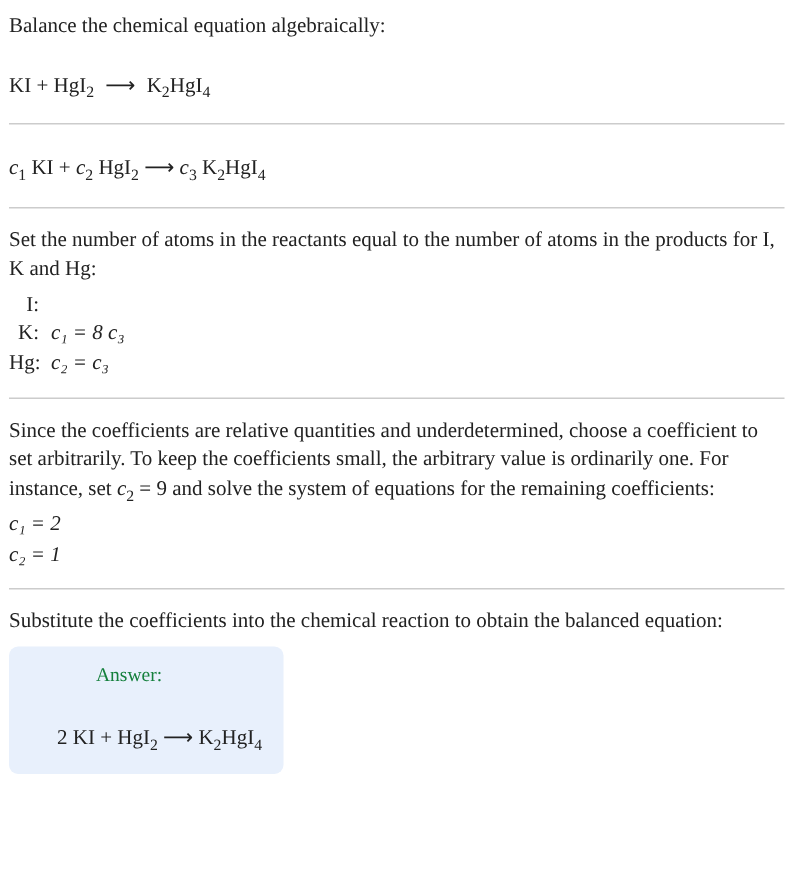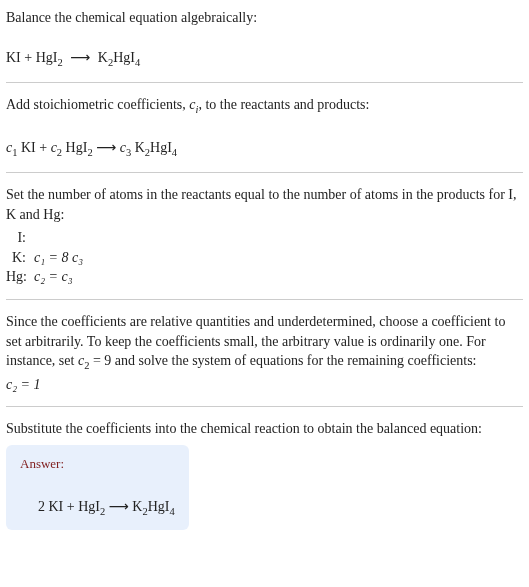--- a/index.html
+++ b/index.html
@@ -52,23 +52,24 @@
       padding-right: 8px;
     }
     .answer-box {
       background: #e8f0fc;
       border-radius: 6px;
       padding: 10px 14px;
       display: inline-block;
       margin-top: 6px;
     }
     .answer-label {
-      color: #7f1d1d;
+      color: #15803d;
       font-size: 13px;
       margin-bottom: 6px;
+      margin-left: 44px;
     }
     .answer-content {
       padding-left: 18px;
       margin-top: 24px;
     }
     .coef-line {
       margin: 1px 0;
     }
   </style>
 </head>
@@ -79,23 +80,20 @@
   <div class="equation">
     <span>KI + HgI</span><sub>2</sub>
     <span class="arrow">⟶</span>
     <span>K</span><sub>2</sub><span>HgI</span><sub>4</sub>
   </div>
 </div>
 
 <hr>
 
 <div class="section">
-  <div>
-    <span>Add stoichiometric coefficients, </span><span class="italic">c</span><sub class="italic">i</sub><span>, to the reactants and products:</span>
-  </div>
   <div class="equation">
     <span class="italic">c</span><sub>1</sub><span> KI + </span><span class="italic">c</span><sub>2</sub><span> HgI</span><sub>2</sub><span> ⟶ </span><span class="italic">c</span><sub>3</sub><span> K</span><sub>2</sub><span>HgI</span><sub>4</sub>
   </div>
 </div>
 
 <hr>
 
 <div class="section">
   <div>Set the number of atoms in the reactants equal to the number of atoms in the products for I, K and Hg:</div>
   <div class="atoms-table">
@@ -112,20 +110,21 @@
     </div>
   </div>
 </div>
 
 <hr>
 
 <div class="section">
   <div>
     <span>Since the coefficients are relative quantities and underdetermined, choose a coefficient to set arbitrarily. To keep the coefficients small, the arbitrary value is ordinarily one. For instance, set </span><span class="italic">c</span><sub>2</sub><span> = 9 and solve the system of equations for the remaining coefficients:</span>
   </div>
+  <div class="coef-line italic">c₁ = 2</div>
   <div class="coef-line italic">c₂ = 1</div>
 </div>
 
 <hr>
 
 <div class="section">
   <div>Substitute the coefficients into the chemical reaction to obtain the balanced equation:</div>
   <div class="answer-box">
     <div class="answer-label">Answer:</div>
     <div class="answer-content">

